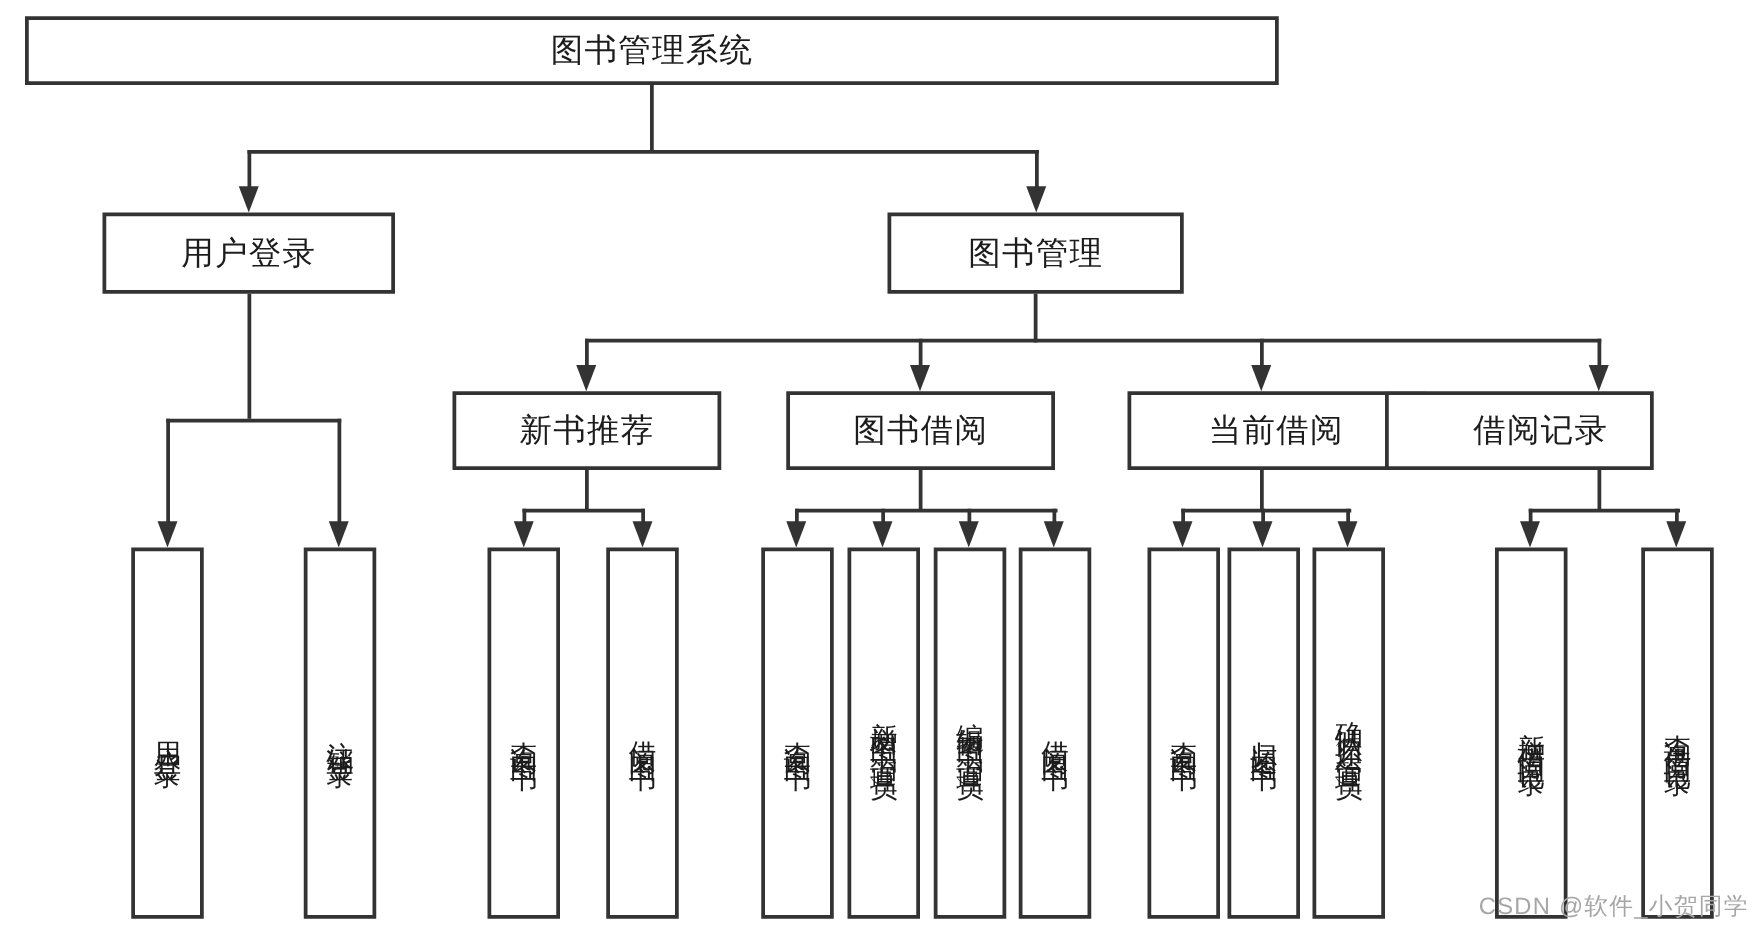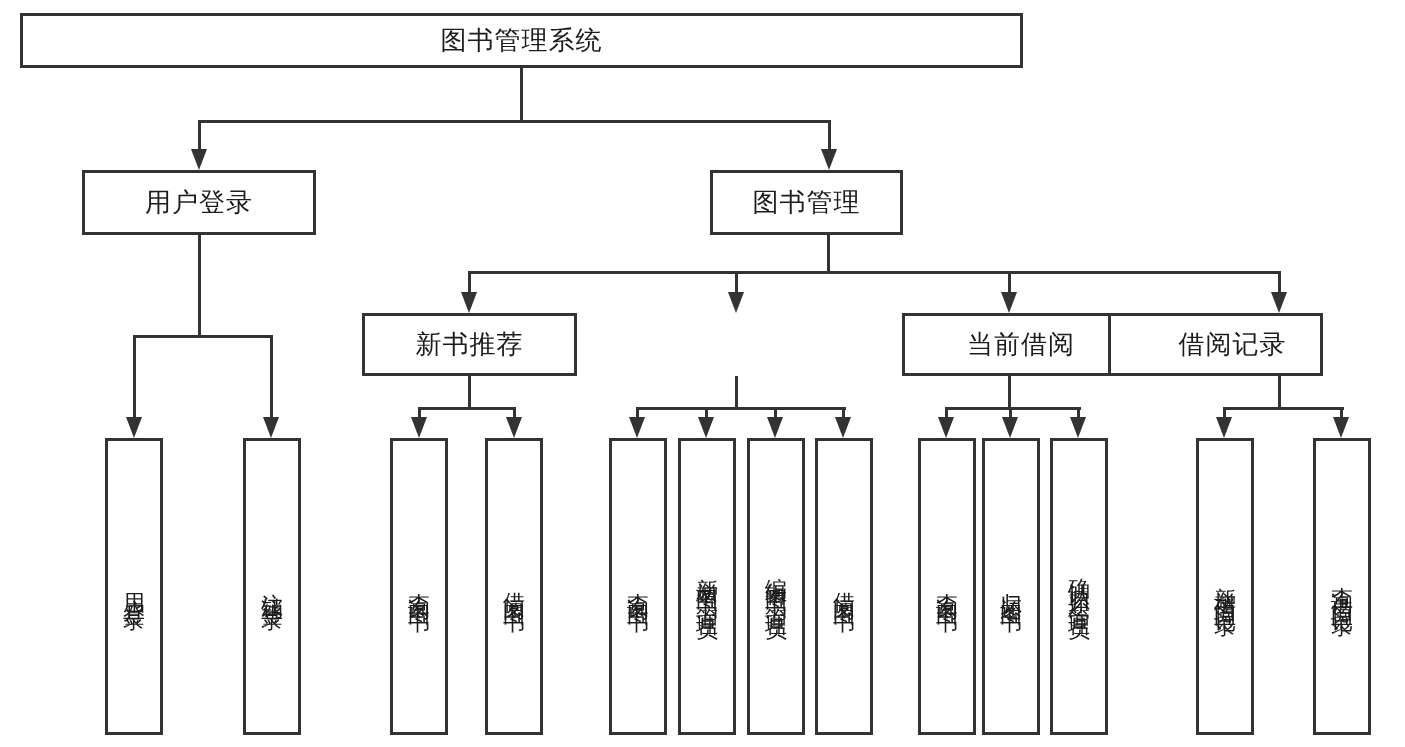--- a/index.html
+++ b/index.html
@@ -62,21 +62,21 @@
   <div class="vl" style="left:520px; top:68px; height:52px;"></div>
   <div class="hl" style="left:198px; top:120px; width:633px;"></div>
   <div class="vl" style="left:198px; top:120px; height:32px;"></div>
   <div class="tri" style="left:191px; top:149px;"></div>
   <div class="vl" style="left:828px; top:120px; height:32px;"></div>
   <div class="tri" style="left:821px; top:149px;"></div>
 
   <div class="box h" style="left:82px; top:170px; width:234px; height:65px;">
     <span>用户登录</span>
   </div>
-  <div class="box h" style="left:710px; top:170px; width:193px; height:65px;">
+  <div class="box h" style="left:710px; top:170px; width:237px; height:65px;">
     <span>图书管理</span>
   </div>
 
   <div class="vl" style="left:198px; top:235px; height:100px;"></div>
   <div class="hl" style="left:133px; top:335px; width:140px;"></div>
   <div class="vl" style="left:133px; top:335px; height:85px;"></div>
   <div class="tri" style="left:126px; top:417px;"></div>
   <div class="vl" style="left:270px; top:335px; height:85px;"></div>
   <div class="tri" style="left:263px; top:417px;"></div>
 
@@ -86,20 +86,23 @@
   <div class="tri" style="left:461px; top:292px;"></div>
   <div class="vl" style="left:735px; top:271px; height:24px;"></div>
   <div class="tri" style="left:728px; top:292px;"></div>
   <div class="vl" style="left:1008px; top:271px; height:24px;"></div>
   <div class="tri" style="left:1001px; top:292px;"></div>
   <div class="vl" style="left:1278px; top:271px; height:24px;"></div>
   <div class="tri" style="left:1271px; top:292px;"></div>
 
   <div class="box h" style="left:362px; top:313px; width:215px; height:63px;">
     <span>新书推荐</span>
+  </div>
+  <div class="box h" style="left:629px; top:313px; width:215px; height:63px;">
+    <span>图书借阅</span>
   </div>
   <div class="box h" style="left:902px; top:313px; width:238px; height:63px;">
     <span>当前借阅</span>
   </div>
   <div class="box h" style="left:1108px; top:313px; width:215px; height:63px;padding-left:34px;">
     <span>借阅记录</span>
   </div>
 
   <div class="vl" style="left:468px; top:376px; height:33px;"></div>
   <div class="hl" style="left:418px; top:407px; width:98px;"></div>
@@ -172,14 +175,15 @@
     <span>确认归还（管理员）</span>
   </div>
 
   <div class="box v" style="left:1196px; top:438px; width:58px; height:297px;">
     <span>新增借阅记录</span>
   </div>
   <div class="box v" style="left:1313px; top:438px; width:58px; height:297px;">
     <span>查询借阅记录</span>
   </div>
 
+  <div class="watermark">CSDN @软件_小贺同学</div>
 
 </div>
 
 </body></html>

